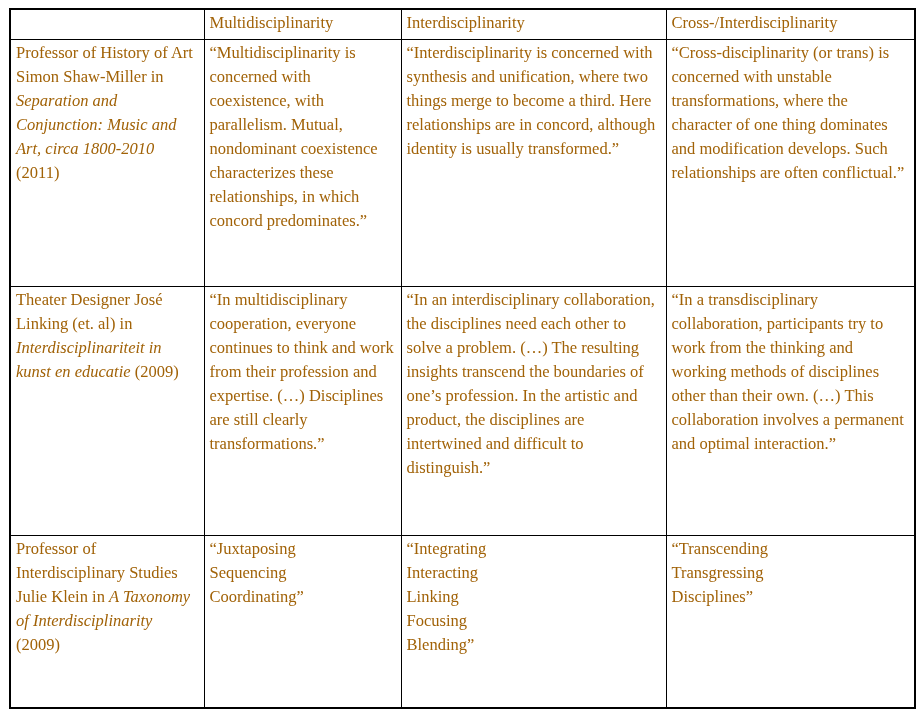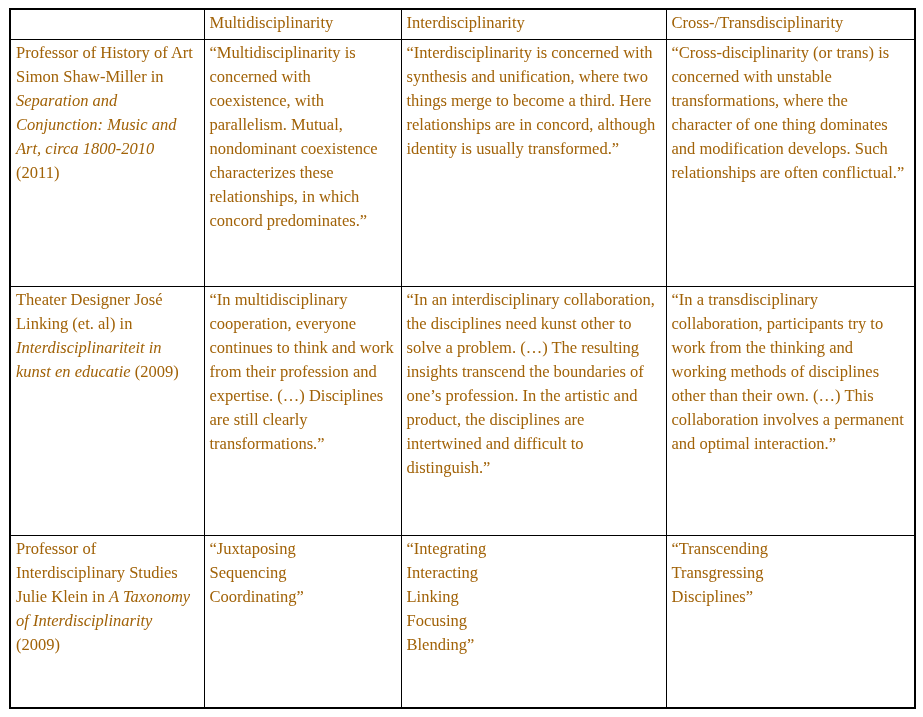--- a/index.html
+++ b/index.html
@@ -49,34 +49,34 @@
       <col style="width:194px">
       <col style="width:197px">
       <col style="width:265px">
       <col style="width:249px">
     </colgroup>
     <tbody>
       <tr class="r-head">
         <th></th>
         <th>Multidisciplinarity</th>
         <th>Interdisciplinarity</th>
-        <th>Cross-/Transdisciplinarity</th>
+        <th>Cross-/Interdisciplinarity</th>
       </tr>
 
       <tr class="r1">
         <td><span>Professor of History of Art Simon Shaw-Miller in </span><em>Separation and Conjunction: Music and Art, circa 1800-2010</em><span> (2011)</span></td>
         <td>“Multidisciplinarity is concerned with coexistence, with parallelism. Mutual, nondominant coexistence characterizes these relationships, in which concord predominates.”</td>
         <td>“Interdisciplinarity is concerned with synthesis and unification, where two things merge to become a third. Here relationships are in concord, although identity is usually transformed.”</td>
         <td>“Cross-disciplinarity (or trans) is concerned with unstable transformations, where the character of one thing dominates and modification develops. Such relationships are often conflictual.”</td>
       </tr>
 
       <tr class="r2">
         <td><span>Theater Designer José Linking (et. al) in </span><em>Interdisciplinariteit in kunst en educatie</em><span> (2009)</span></td>
         <td>“In multidisciplinary cooperation, everyone continues to think and work from their profession and expertise. (…) Disciplines are still clearly transformations.”</td>
-        <td>“In an interdisciplinary collaboration, the disciplines need kunst other to solve a problem. (…) The resulting insights transcend the boundaries of one’s profession. In the artistic and product, the disciplines are intertwined and difficult to distinguish.”</td>
+        <td>“In an interdisciplinary collaboration, the disciplines need each other to solve a problem. (…) The resulting insights transcend the boundaries of one’s profession. In the artistic and product, the disciplines are intertwined and difficult to distinguish.”</td>
         <td>“In a transdisciplinary collaboration, participants try to work from the thinking and working methods of disciplines other than their own. (…) This collaboration involves a permanent and optimal interaction.”</td>
       </tr>
 
       <tr class="r3">
         <td><span>Professor of Interdisciplinary Studies Julie Klein in </span><em>A Taxonomy of Interdisciplinarity</em><span> (2009)</span></td>
         <td>“Juxtaposing
 Sequencing
 Coordinating”</td>
         <td>“Integrating
 Interacting

